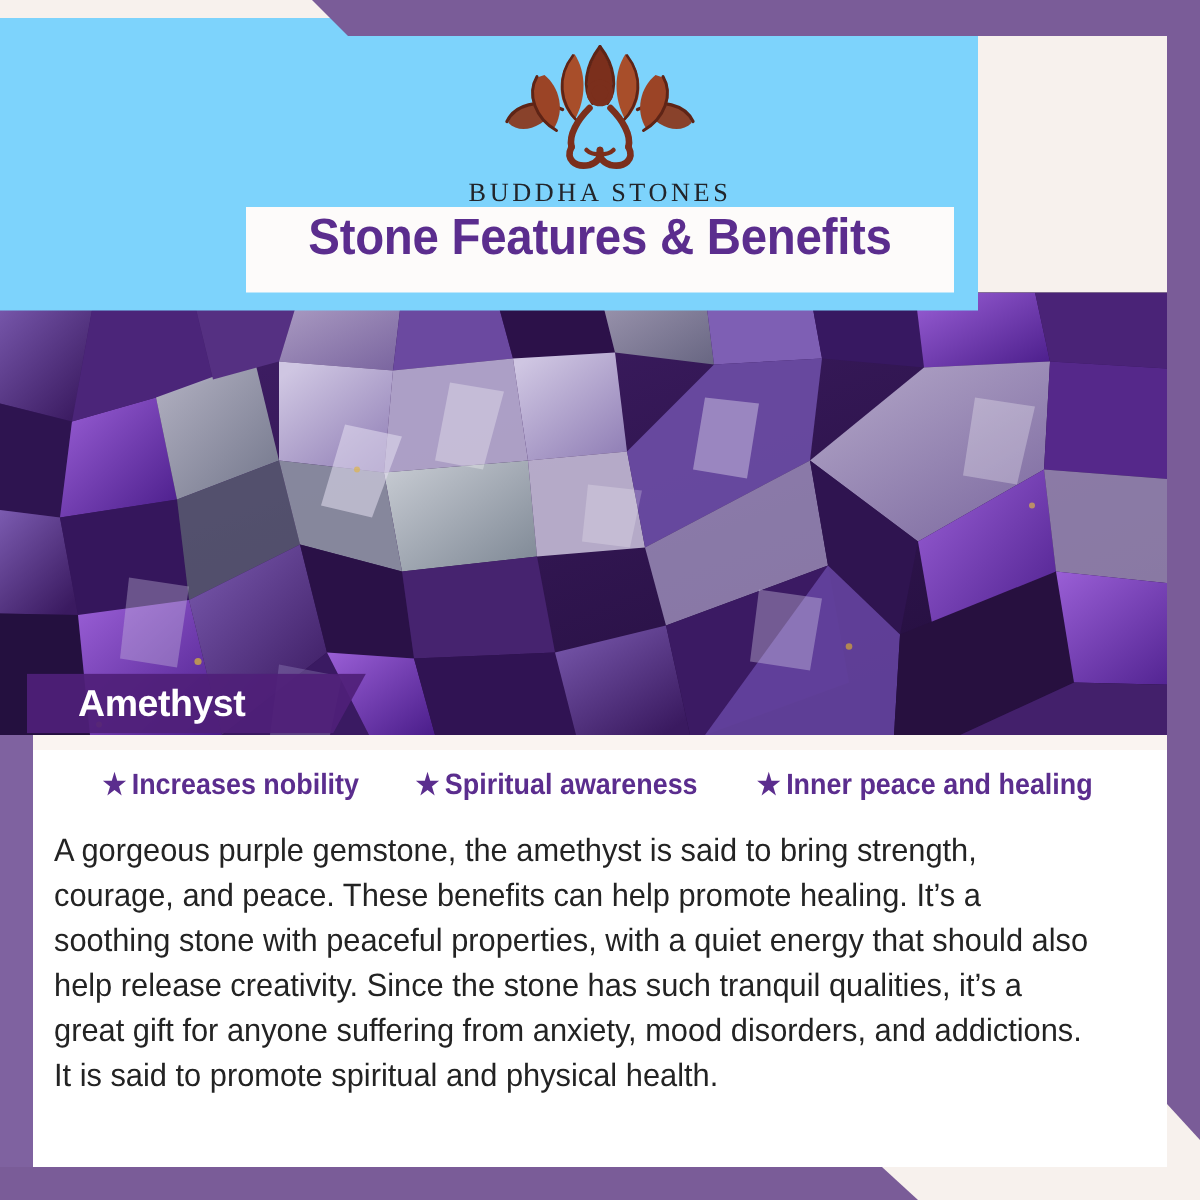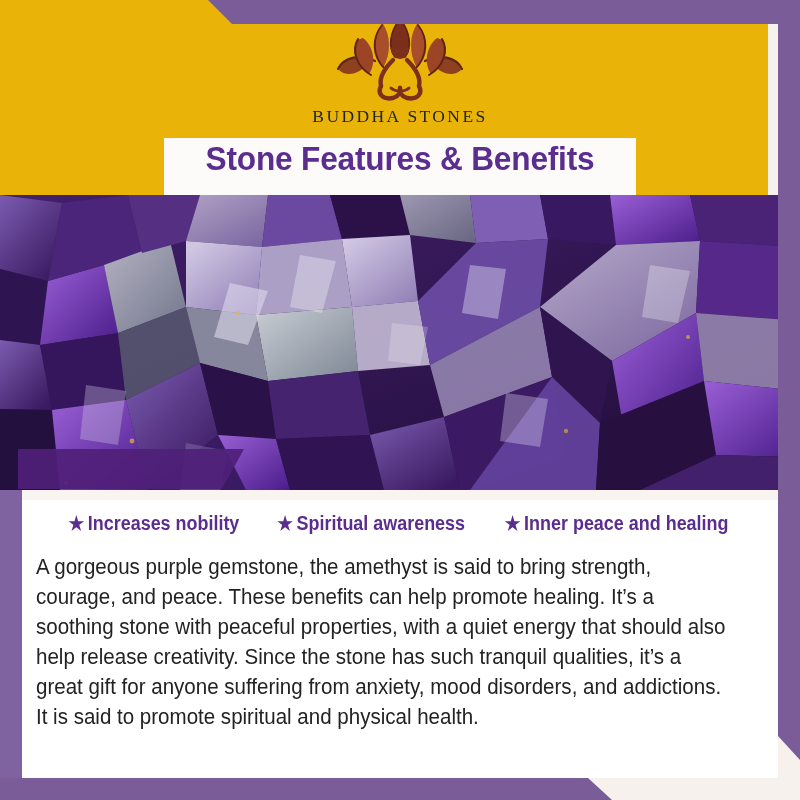--- a/index.html
+++ b/index.html
@@ -57,24 +57,24 @@
     width: 800px; height: 22px;
     background: #7a5c98;
     -webkit-clip-path: polygon(0 0, 588px 0, 612px 22px, 0 22px);
     clip-path: polygon(0 0, 588px 0, 612px 22px, 0 22px);
     z-index: 6;
   }
 
   
   .header {
     position: absolute;
-    top: 0; left: 0;
-    width: 768px;
+    top: 12px; left: 0;
+    width: 652px;
     height: 195px;
-    background: #eab308;
+    background: #7dd3fc;
     z-index: 2;
   }
   .logo-wrap {
     position: absolute;
     top: 16px;
     left: 0;
     width: 800px;
     text-align: center;
   }
   .logo-mark {
@@ -315,20 +315,21 @@
 
       <circle cx="132" cy="246" r="2.4" fill="#c8a24a" opacity="0.85"></circle>
       <circle cx="238" cy="118" r="2" fill="#d9b45c" opacity="0.8"></circle>
       <circle cx="566" cy="236" r="2.2" fill="#c79a42" opacity="0.8"></circle>
       <circle cx="688" cy="142" r="2" fill="#d3aa52" opacity="0.75"></circle>
       <circle cx="66" cy="288" r="2" fill="#c8a24a" opacity="0.7"></circle>
     </svg>
   </div>
 
   <div class="stone-banner"></div>
+  <div class="stone-banner-label">Amethyst</div>
 
   <div class="header">
     <div class="logo-wrap">
       <svg class="logo-mark" viewBox="0 0 150 88" aria-hidden="true">
         <g fill="none" stroke="#7b2f1c" stroke-linecap="round">
 
           <path d="M14 54 C 16 44, 30 38, 46 44 C 36 58, 22 62, 14 54 Z" fill="#8a3a20" stroke="none" opacity="0.95"></path>
           <path d="M13 53 C 18 42, 34 37, 50 45" stroke="#5e2416" stroke-width="2.2" fill="none"></path>
 
           <path d="M136 54 C 134 44, 120 38, 104 44 C 114 58, 128 62, 136 54 Z" fill="#8a3a20" stroke="none" opacity="0.95"></path>

